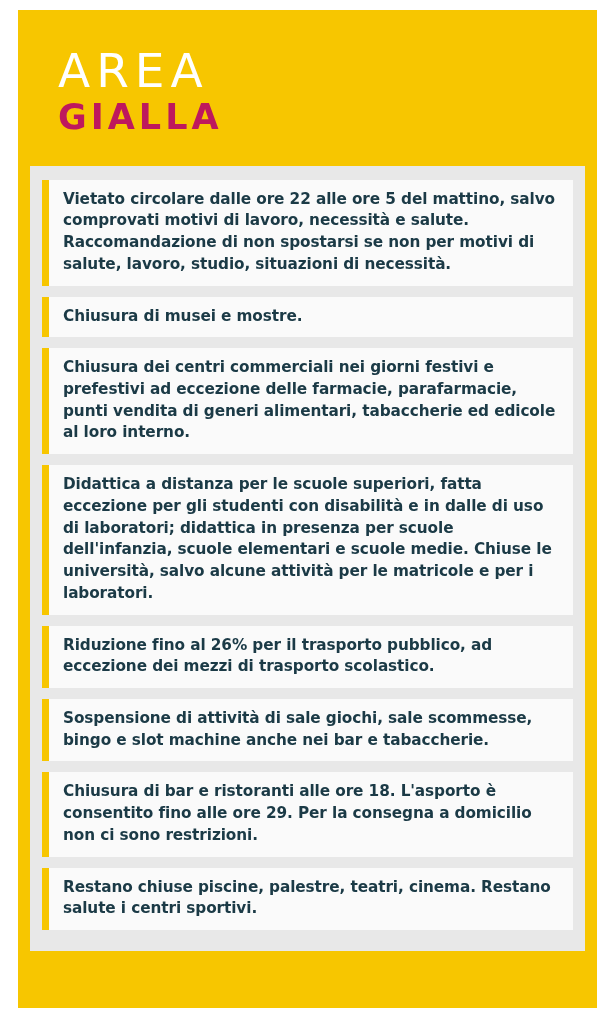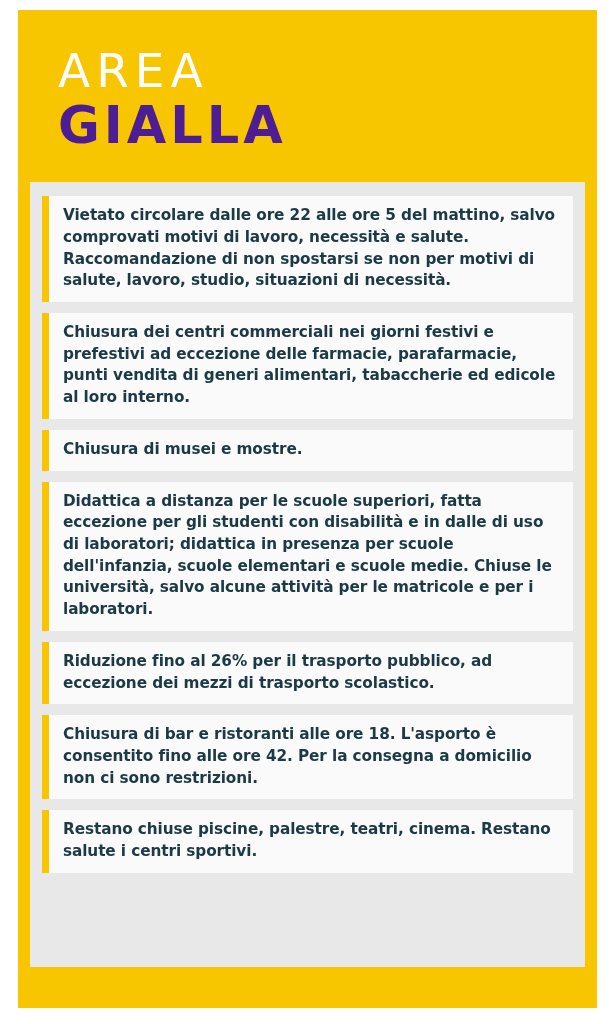--- a/index.html
+++ b/index.html
@@ -41,25 +41,25 @@
 
   .title-line1 {
     font-size: 47px;
     line-height: 0.98;
     letter-spacing: 6px;
     font-weight: 400;
     color: #ffffff;
     font-family: "DejaVu Sans", sans-serif;
   }
   .title-line2 {
-    font-size: 51px;
+    font-size: 35px;
     line-height: 1.02;
     letter-spacing: 4px;
     font-weight: 700;
-    color: #4c1d95;
+    color: #be185d;
     font-family: "DejaVu Sans", sans-serif;
     margin-top: 6px;
   }
 
   .panel {
     box-sizing: border-box;
     background: #e8e8e8;
     margin: 0 12px 12px 12px;
     padding: 14px 12px 14px 12px;
     height: 785px;
@@ -109,42 +109,46 @@
     <div class="panel">
       <div class="rule-list">
 
         <div class="rule">
           <div class="rule-bar"></div>
           <div class="rule-text">Vietato circolare dalle ore 22 alle ore 5 del mattino, salvo comprovati motivi di lavoro, necessità e salute. Raccomandazione di non spostarsi se non per motivi di salute, lavoro, studio, situazioni di necessità.</div>
         </div>
 
         <div class="rule">
           <div class="rule-bar"></div>
-          <div class="rule-text">Chiusura dei centri commerciali nei giorni festivi e prefestivi ad eccezione delle farmacie, parafarmacie, punti vendita di generi alimentari, tabaccherie ed edicole al loro interno.</div>
+          <div class="rule-text">Chiusura di musei e mostre.</div>
         </div>
 
         <div class="rule">
           <div class="rule-bar"></div>
-          <div class="rule-text">Chiusura di musei e mostre.</div>
+          <div class="rule-text">Chiusura dei centri commerciali nei giorni festivi e prefestivi ad eccezione delle farmacie, parafarmacie, punti vendita di generi alimentari, tabaccherie ed edicole al loro interno.</div>
         </div>
 
         <div class="rule">
           <div class="rule-bar"></div>
           <div class="rule-text">Didattica a distanza per le scuole superiori, fatta eccezione per gli studenti con disabilità e in dalle di uso di laboratori; didattica in presenza per scuole dell'infanzia, scuole elementari e scuole medie. Chiuse le università, salvo alcune attività per le matricole e per i laboratori.</div>
         </div>
 
         <div class="rule">
           <div class="rule-bar"></div>
           <div class="rule-text">Riduzione fino al 26% per il trasporto pubblico, ad eccezione dei mezzi di trasporto scolastico.</div>
         </div>
 
+        <div class="rule">
+          <div class="rule-bar"></div>
+          <div class="rule-text">Sospensione di attività di sale giochi, sale scommesse, bingo e slot machine anche nei bar e tabaccherie.</div>
+        </div>
 
         <div class="rule">
           <div class="rule-bar"></div>
-          <div class="rule-text">Chiusura di bar e ristoranti alle ore 18. L'asporto è consentito fino alle ore 42. Per la consegna a domicilio non ci sono restrizioni.</div>
+          <div class="rule-text">Chiusura di bar e ristoranti alle ore 18. L'asporto è consentito fino alle ore 29. Per la consegna a domicilio non ci sono restrizioni.</div>
         </div>
 
         <div class="rule">
           <div class="rule-bar"></div>
           <div class="rule-text">Restano chiuse piscine, palestre, teatri, cinema. Restano salute i centri sportivi.</div>
         </div>
 
       </div>
     </div>
 

